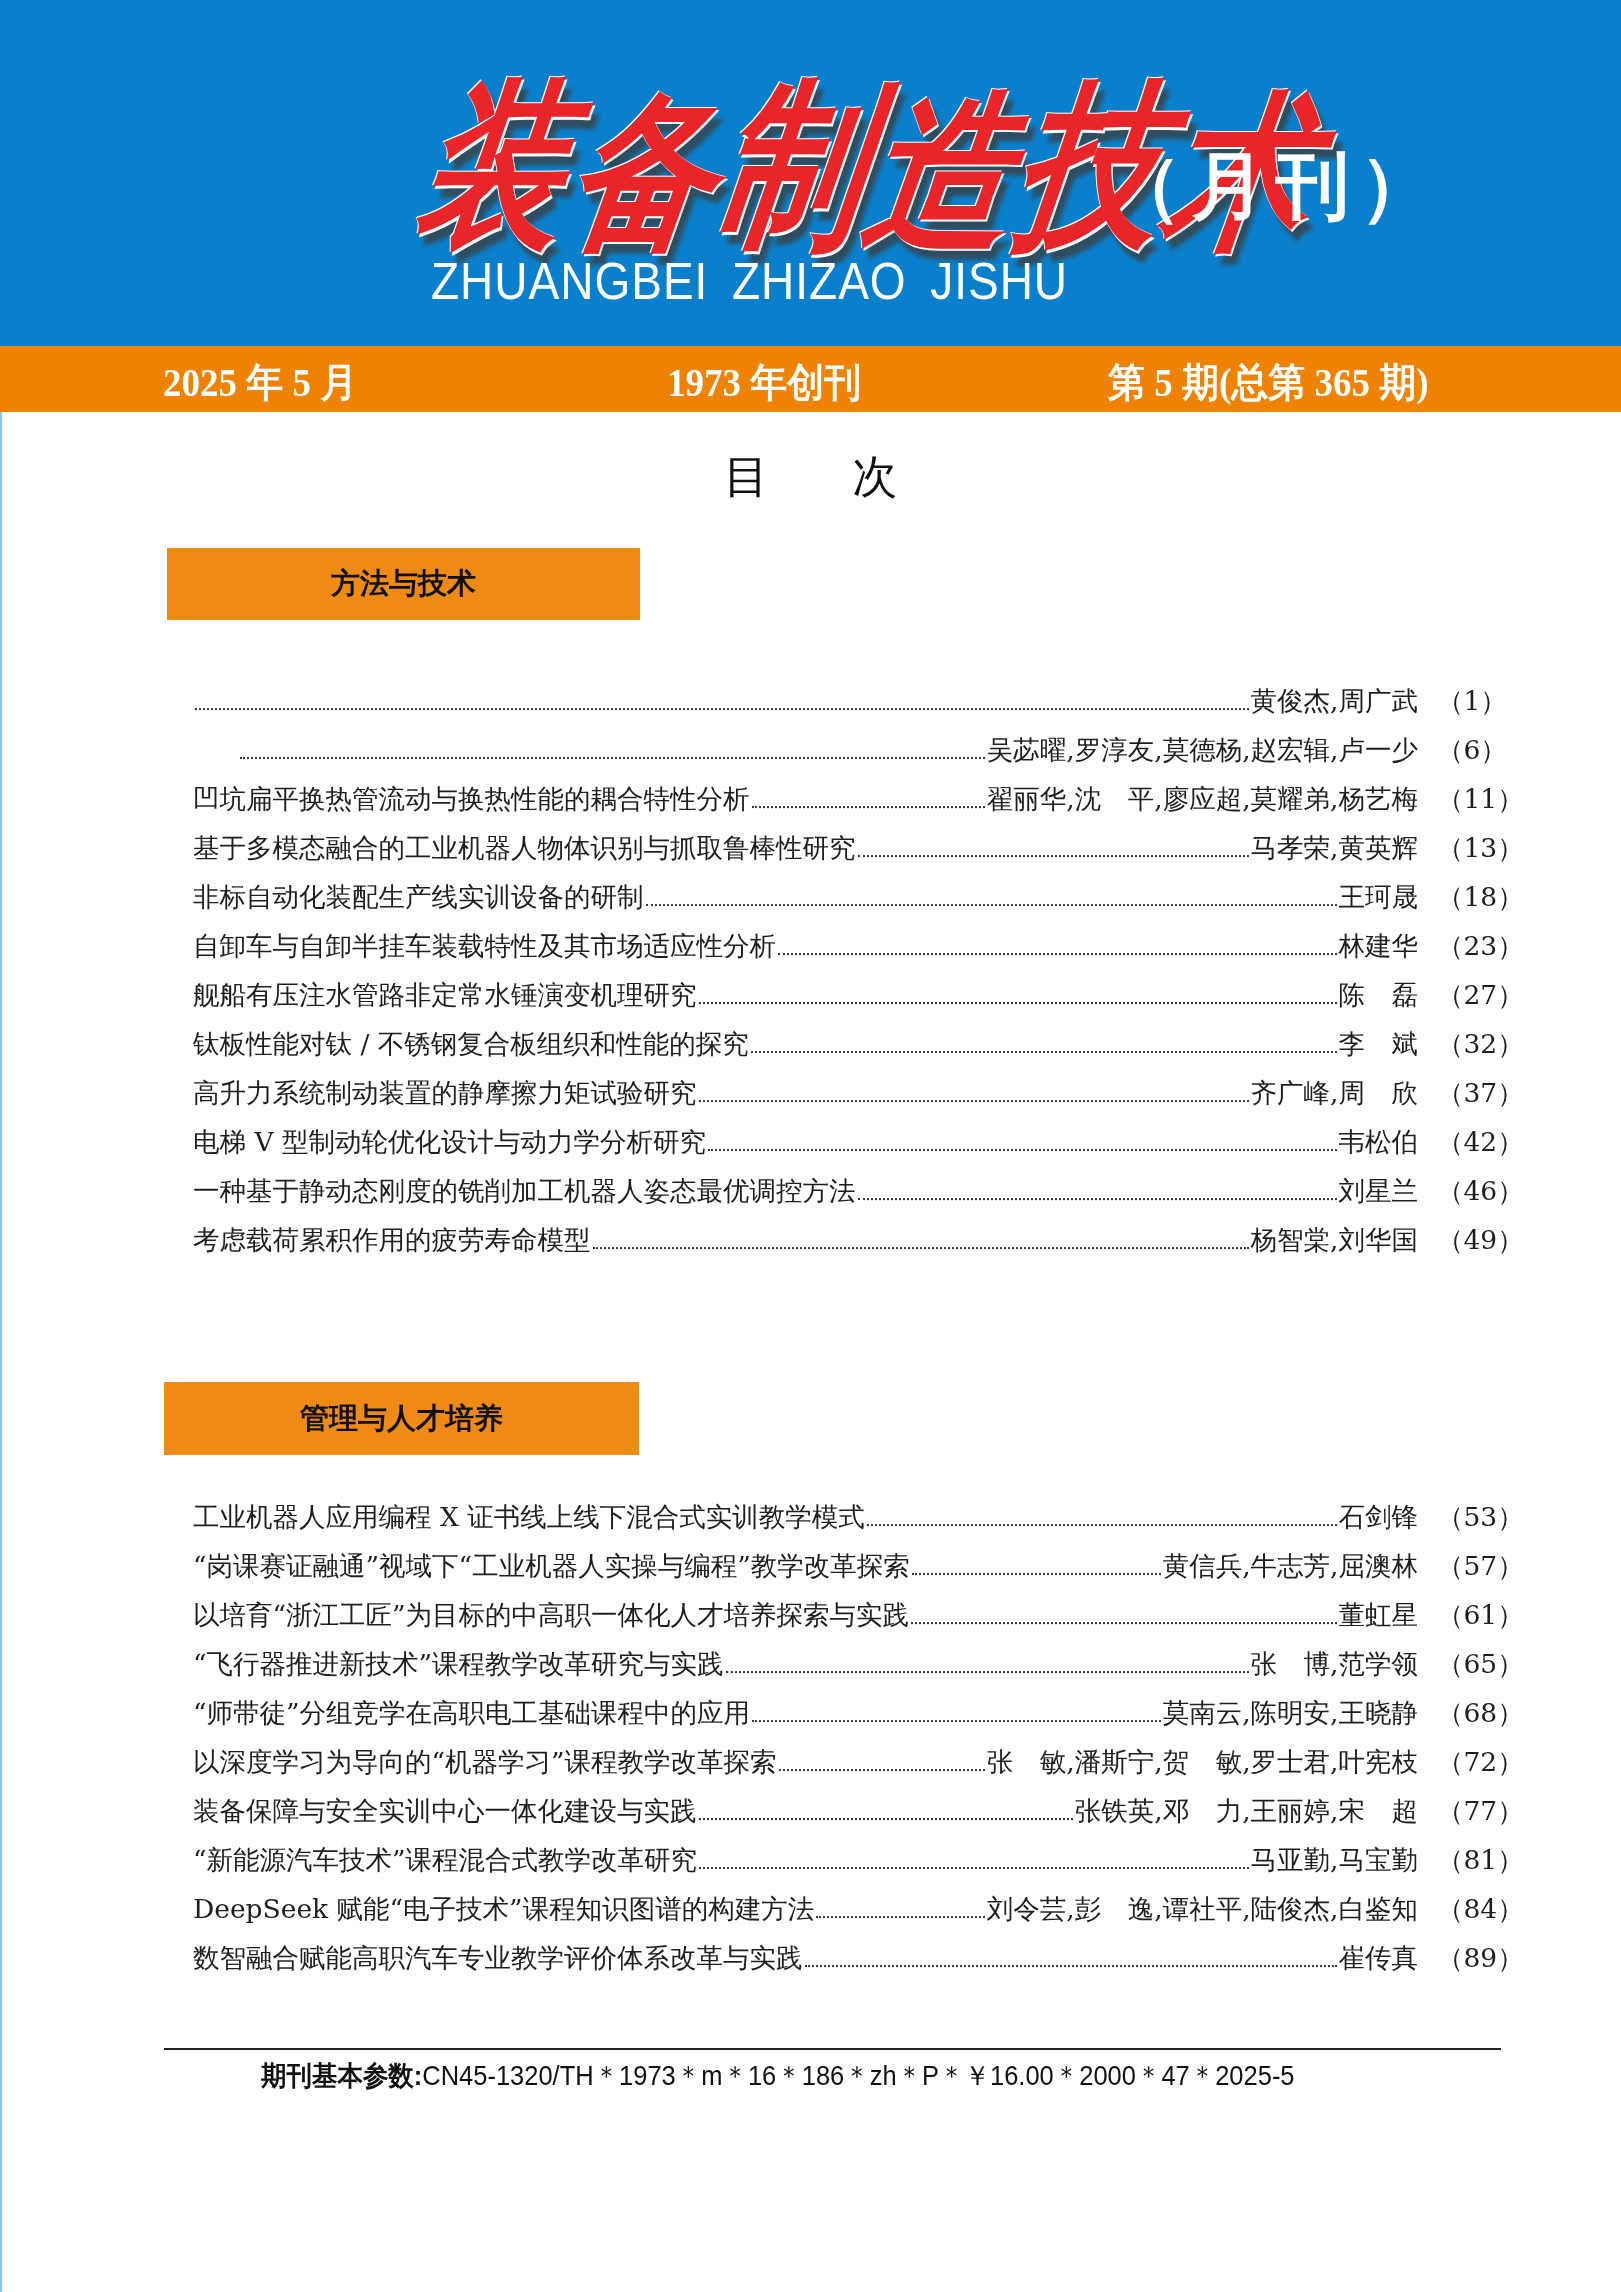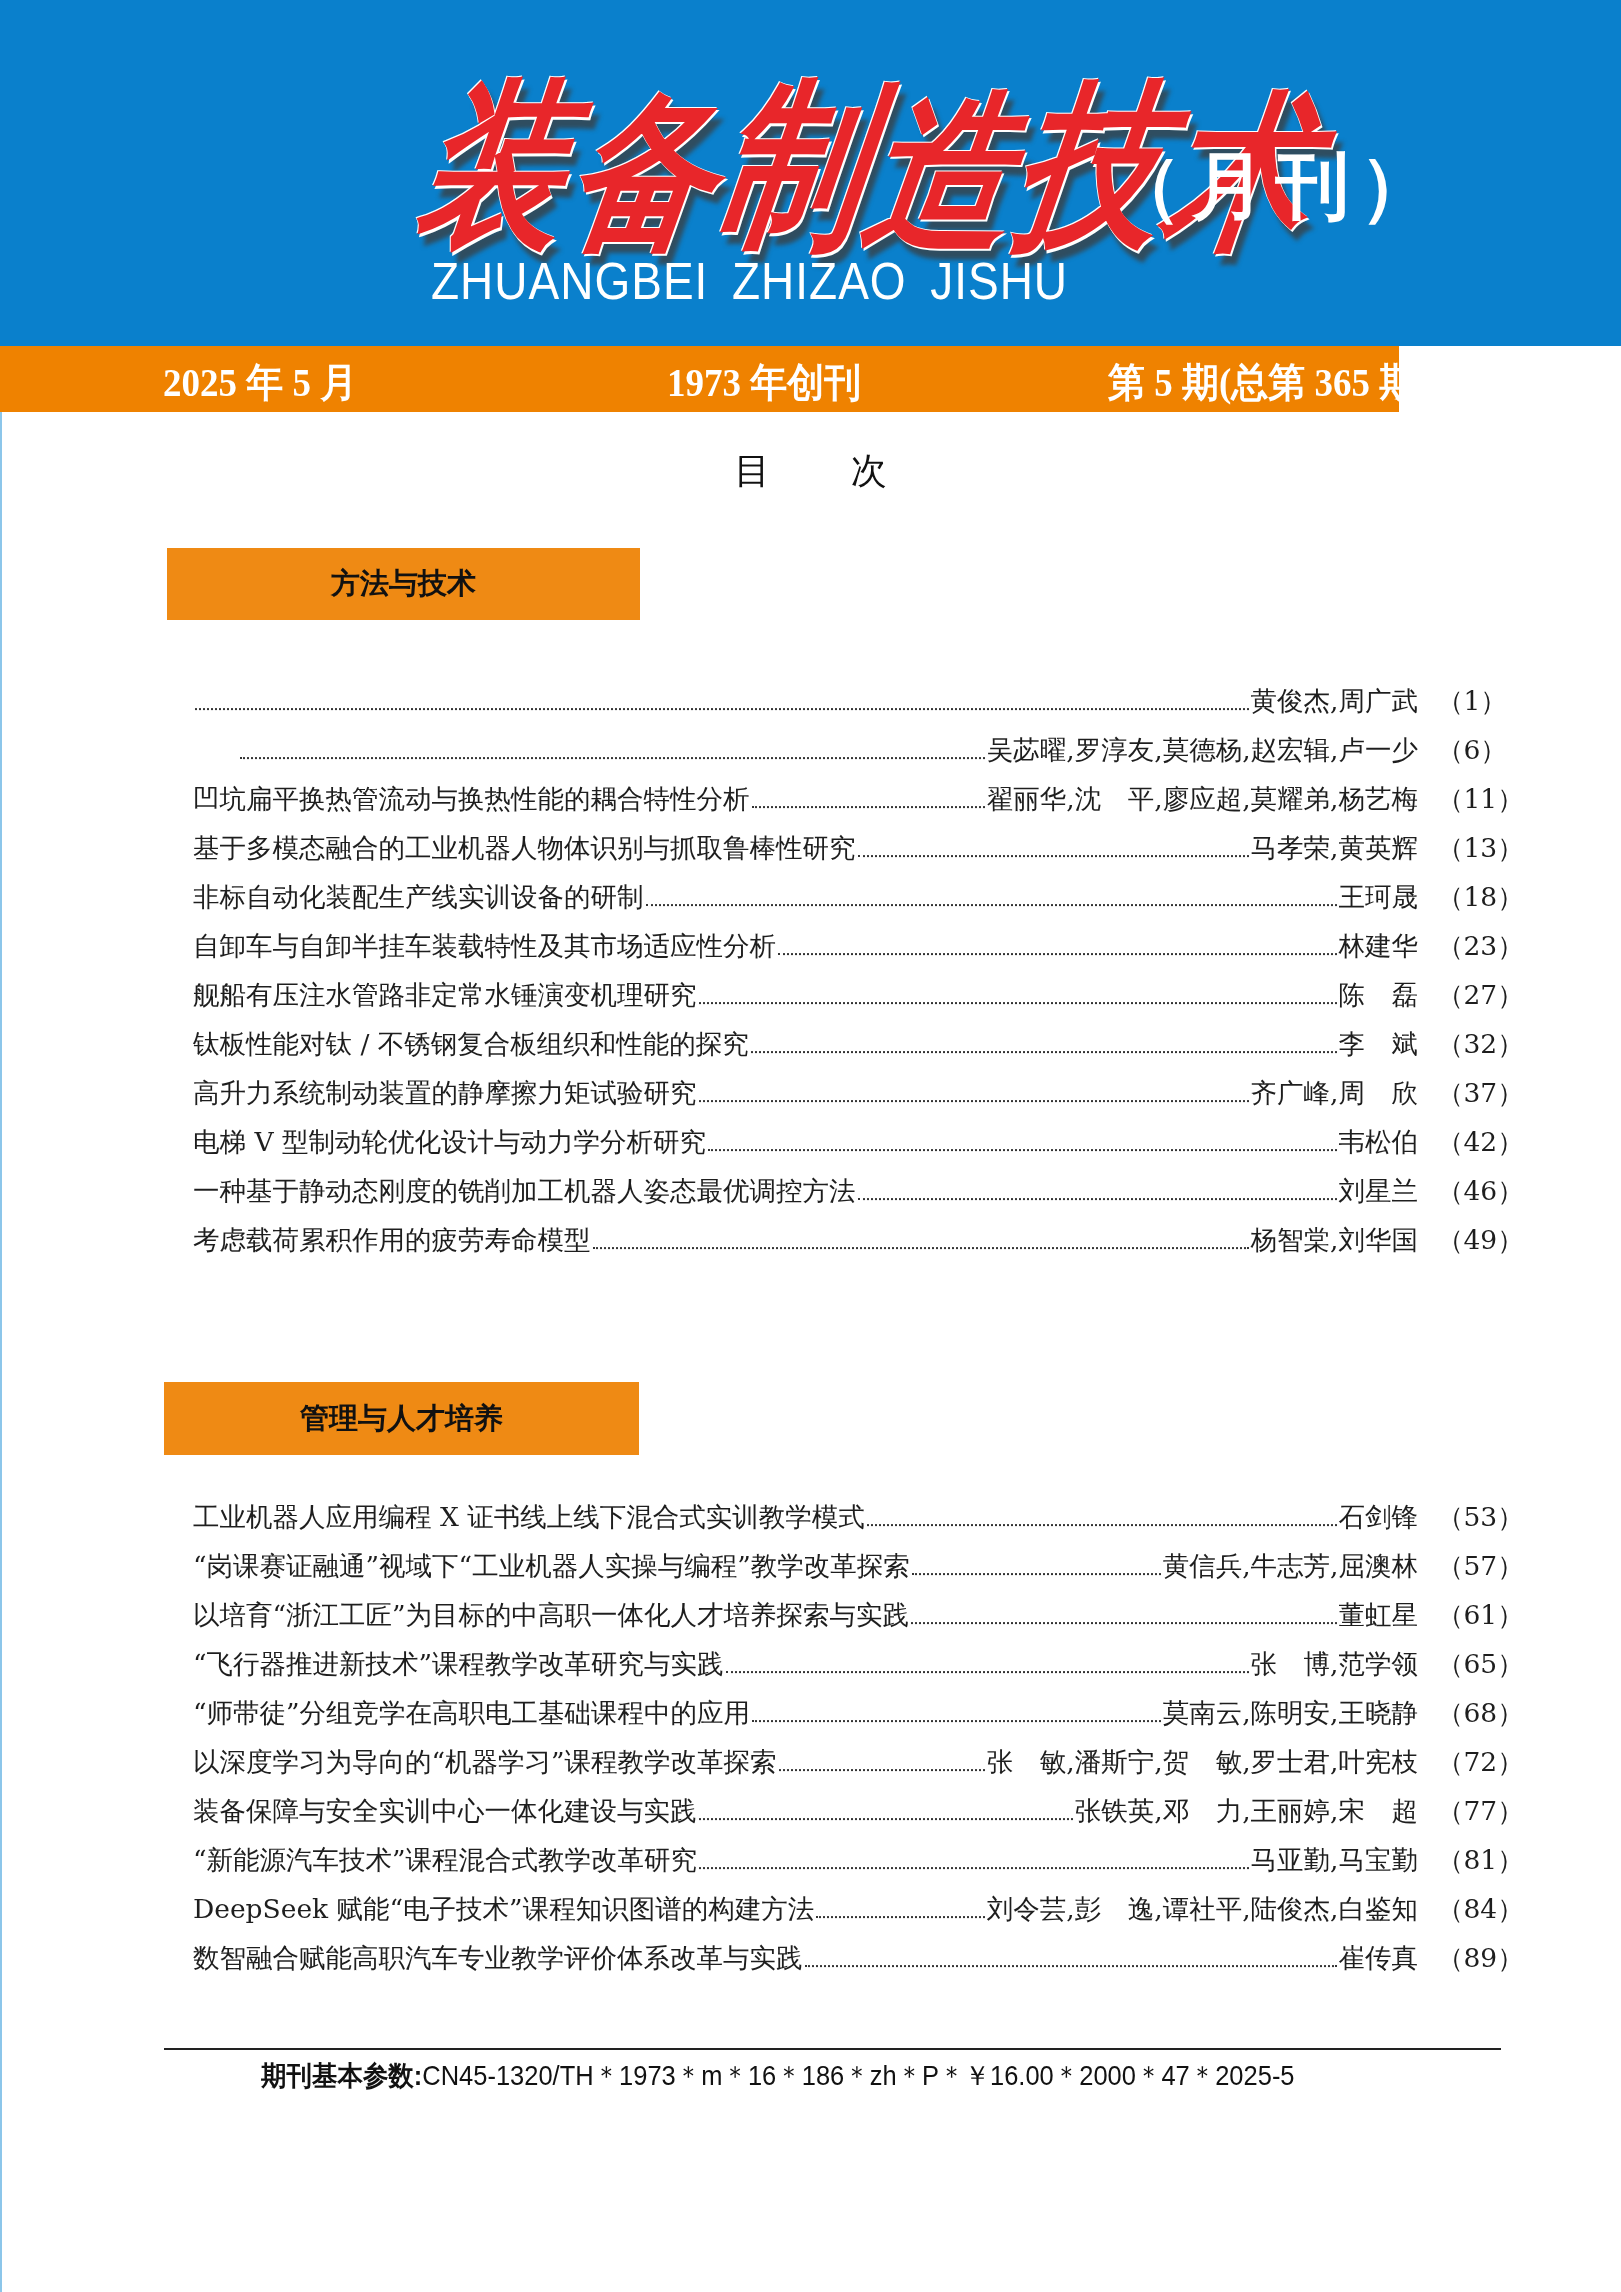--- a/index.html
+++ b/index.html
@@ -16,31 +16,31 @@
                  transform:skewX(-8deg) scaleY(1.15);
                  text-shadow: 2px 2px 0 #ffffff, -1px -1px 0 #ffffff, 7.8px 9.8px 3.9px rgba(60,60,60,0.75); }
   .masthead-cn .ch:nth-child(odd) { transform:skewX(-8deg) scaleY(1.22) translateY(-5.9px); }
   .masthead-monthly { position:absolute; left:1108px; top:137px; color:#ffffff;
                  font-family:"DejaVu Serif","Liberation Serif",serif; font-size:74px; font-weight:bold;
                  letter-spacing:9.8px; }
   .masthead-en { position:absolute; left:431px; top:251px; width:667px; color:#ffffff;
                  font-family:"Liberation Sans","DejaVu Sans",sans-serif; font-size:46px;
                  letter-spacing:1px; word-spacing:9.8px; transform:scaleY(1.12); transform-origin:left top; }
 
-  .infobar { position:absolute; left:0; top:346px; width:1399px; height:66px; background:#ef8200;
+  .infobar { position:absolute; left:0; top:346px; width:1621px; height:66px; background:#ef8200;
              color:#ffffff; font-family:"Liberation Serif","DejaVu Serif",serif; font-weight:bold;
              font-size:37px; }
   .infobar span { position:absolute; top:9.8px; white-space:nowrap; transform:scaleY(1.08); transform-origin:left top; }
   .info-date { left:163px; }
   .info-founded { left:667px; }
   .info-issue { left:1108px; }
 
   
   .toc-title { position:absolute; left:0; width:1621px; top:447px; text-align:center;
-               font-family:"DejaVu Sans","Liberation Sans",sans-serif; font-size:36px; color:#111;
+               font-family:"DejaVu Sans","Liberation Sans",sans-serif; font-size:45px; color:#111;
                word-spacing:69px; letter-spacing:0; }
 
   .section-box { position:absolute; background:#ef8a14; color:#111;
                  font-family:"DejaVu Sans","Liberation Sans",sans-serif; font-size:29px; font-weight:bold;
                  display:flex; align-items:center; justify-content:center; }
   .sec1 { left:167px; top:548px; width:473px; height:72px;justify-content:center; }
   .sec2 { left:164px; top:1382px; width:475px; height:73px; }
 
   .toc-list { position:absolute; left:193px; width:1313px; }
   .list1 { top:676px; }

